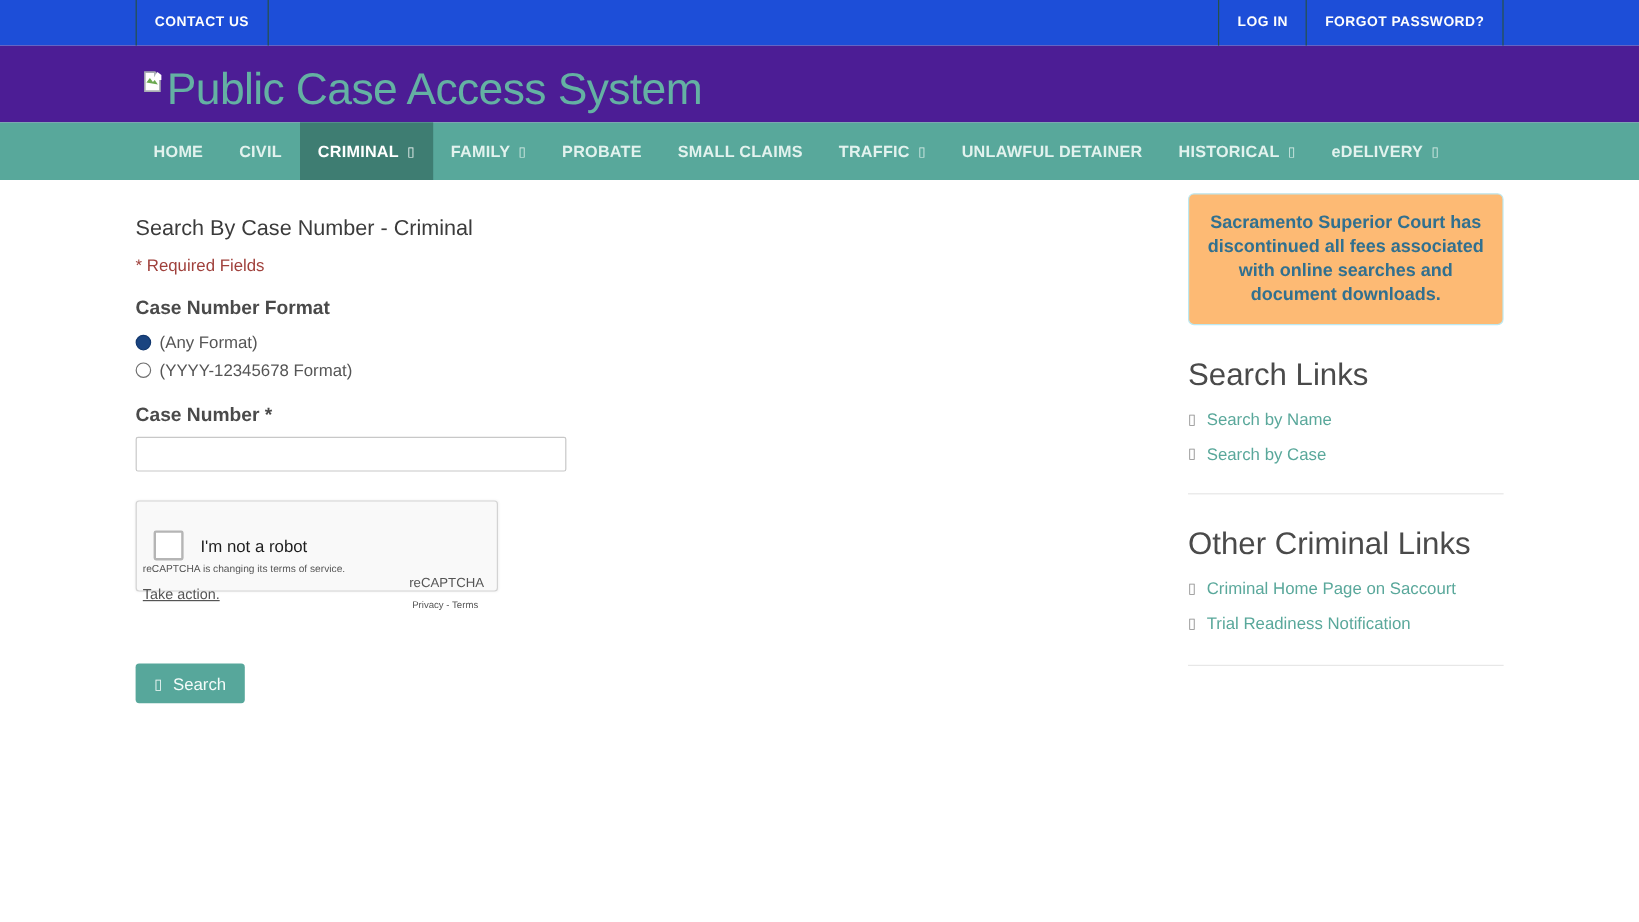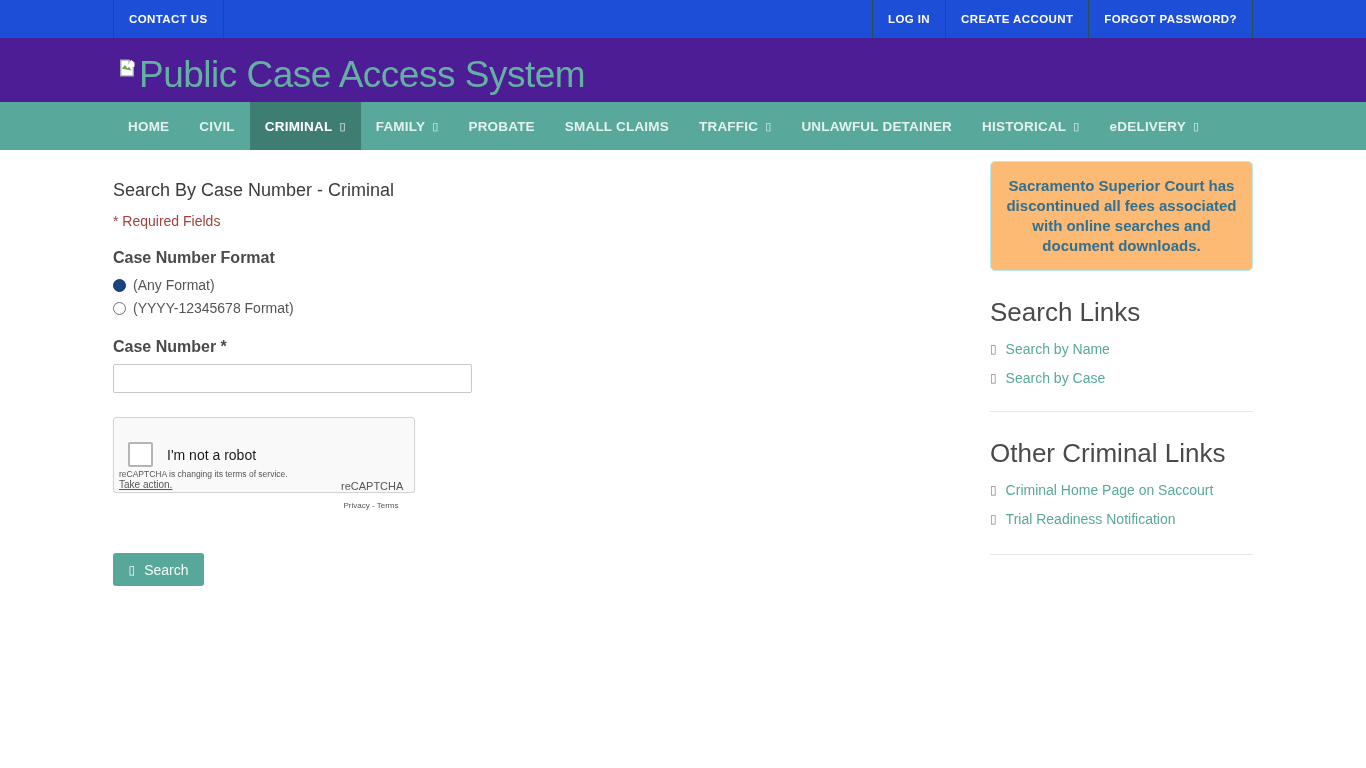--- a/index.html
+++ b/index.html
@@ -72,21 +72,21 @@
     background:#f9f9f9; border:1px solid #d3d3d3; border-radius:3px;
     box-shadow:0 0 2px rgba(0,0,0,.05);
   }
   .rc-checkbox {
     position:absolute; left:14px; top:24px; width:25px; height:25px;
     background:#fff; border:2px solid #b5b5b5; border-radius:2px; cursor:pointer;
   }
   .rc-label { position:absolute; left:53px; top:29px; font-size:14px; color:#1d1d1d; }
   .rc-notice { position:absolute; left:5px; top:51px; font-size:8.5px; color:#555; }
   .rc-notice-link {
-    position:absolute; left:5px; top:61px; font-size:10px; color:#555;
+    position:absolute; left:5px; top:70px; font-size:12px; color:#555;
     text-decoration:underline;
   }
   .rc-brand { position:absolute; right:13px; top:58px; width:60px; text-align:center; }
   .rc-brand-name { font-size:11px; color:#555; }
   .rc-brand-links { font-size:8px; color:#555; margin-top:2px; }
   .rc-brand-links a { color:#555; text-decoration:none; }
 
   
   .search-btn {
     margin-top:60px; width:91px; height:33px; border:none; border-radius:3px;
@@ -117,23 +117,20 @@
 <div class="topbar">
   <div class="container">
     <ul class="topmenu">
       <li>
         <a href="#">CONTACT US</a>
       </li>
     </ul>
     <ul class="topmenu">
       <li>
         <a href="#">LOG IN</a>
-      </li>
-      <li>
-        <a href="#">CREATE ACCOUNT</a>
       </li>
       <li>
         <a href="#">FORGOT PASSWORD?</a>
       </li>
     </ul>
   </div>
 </div>
 
 <div class="header">
   <div class="container">

